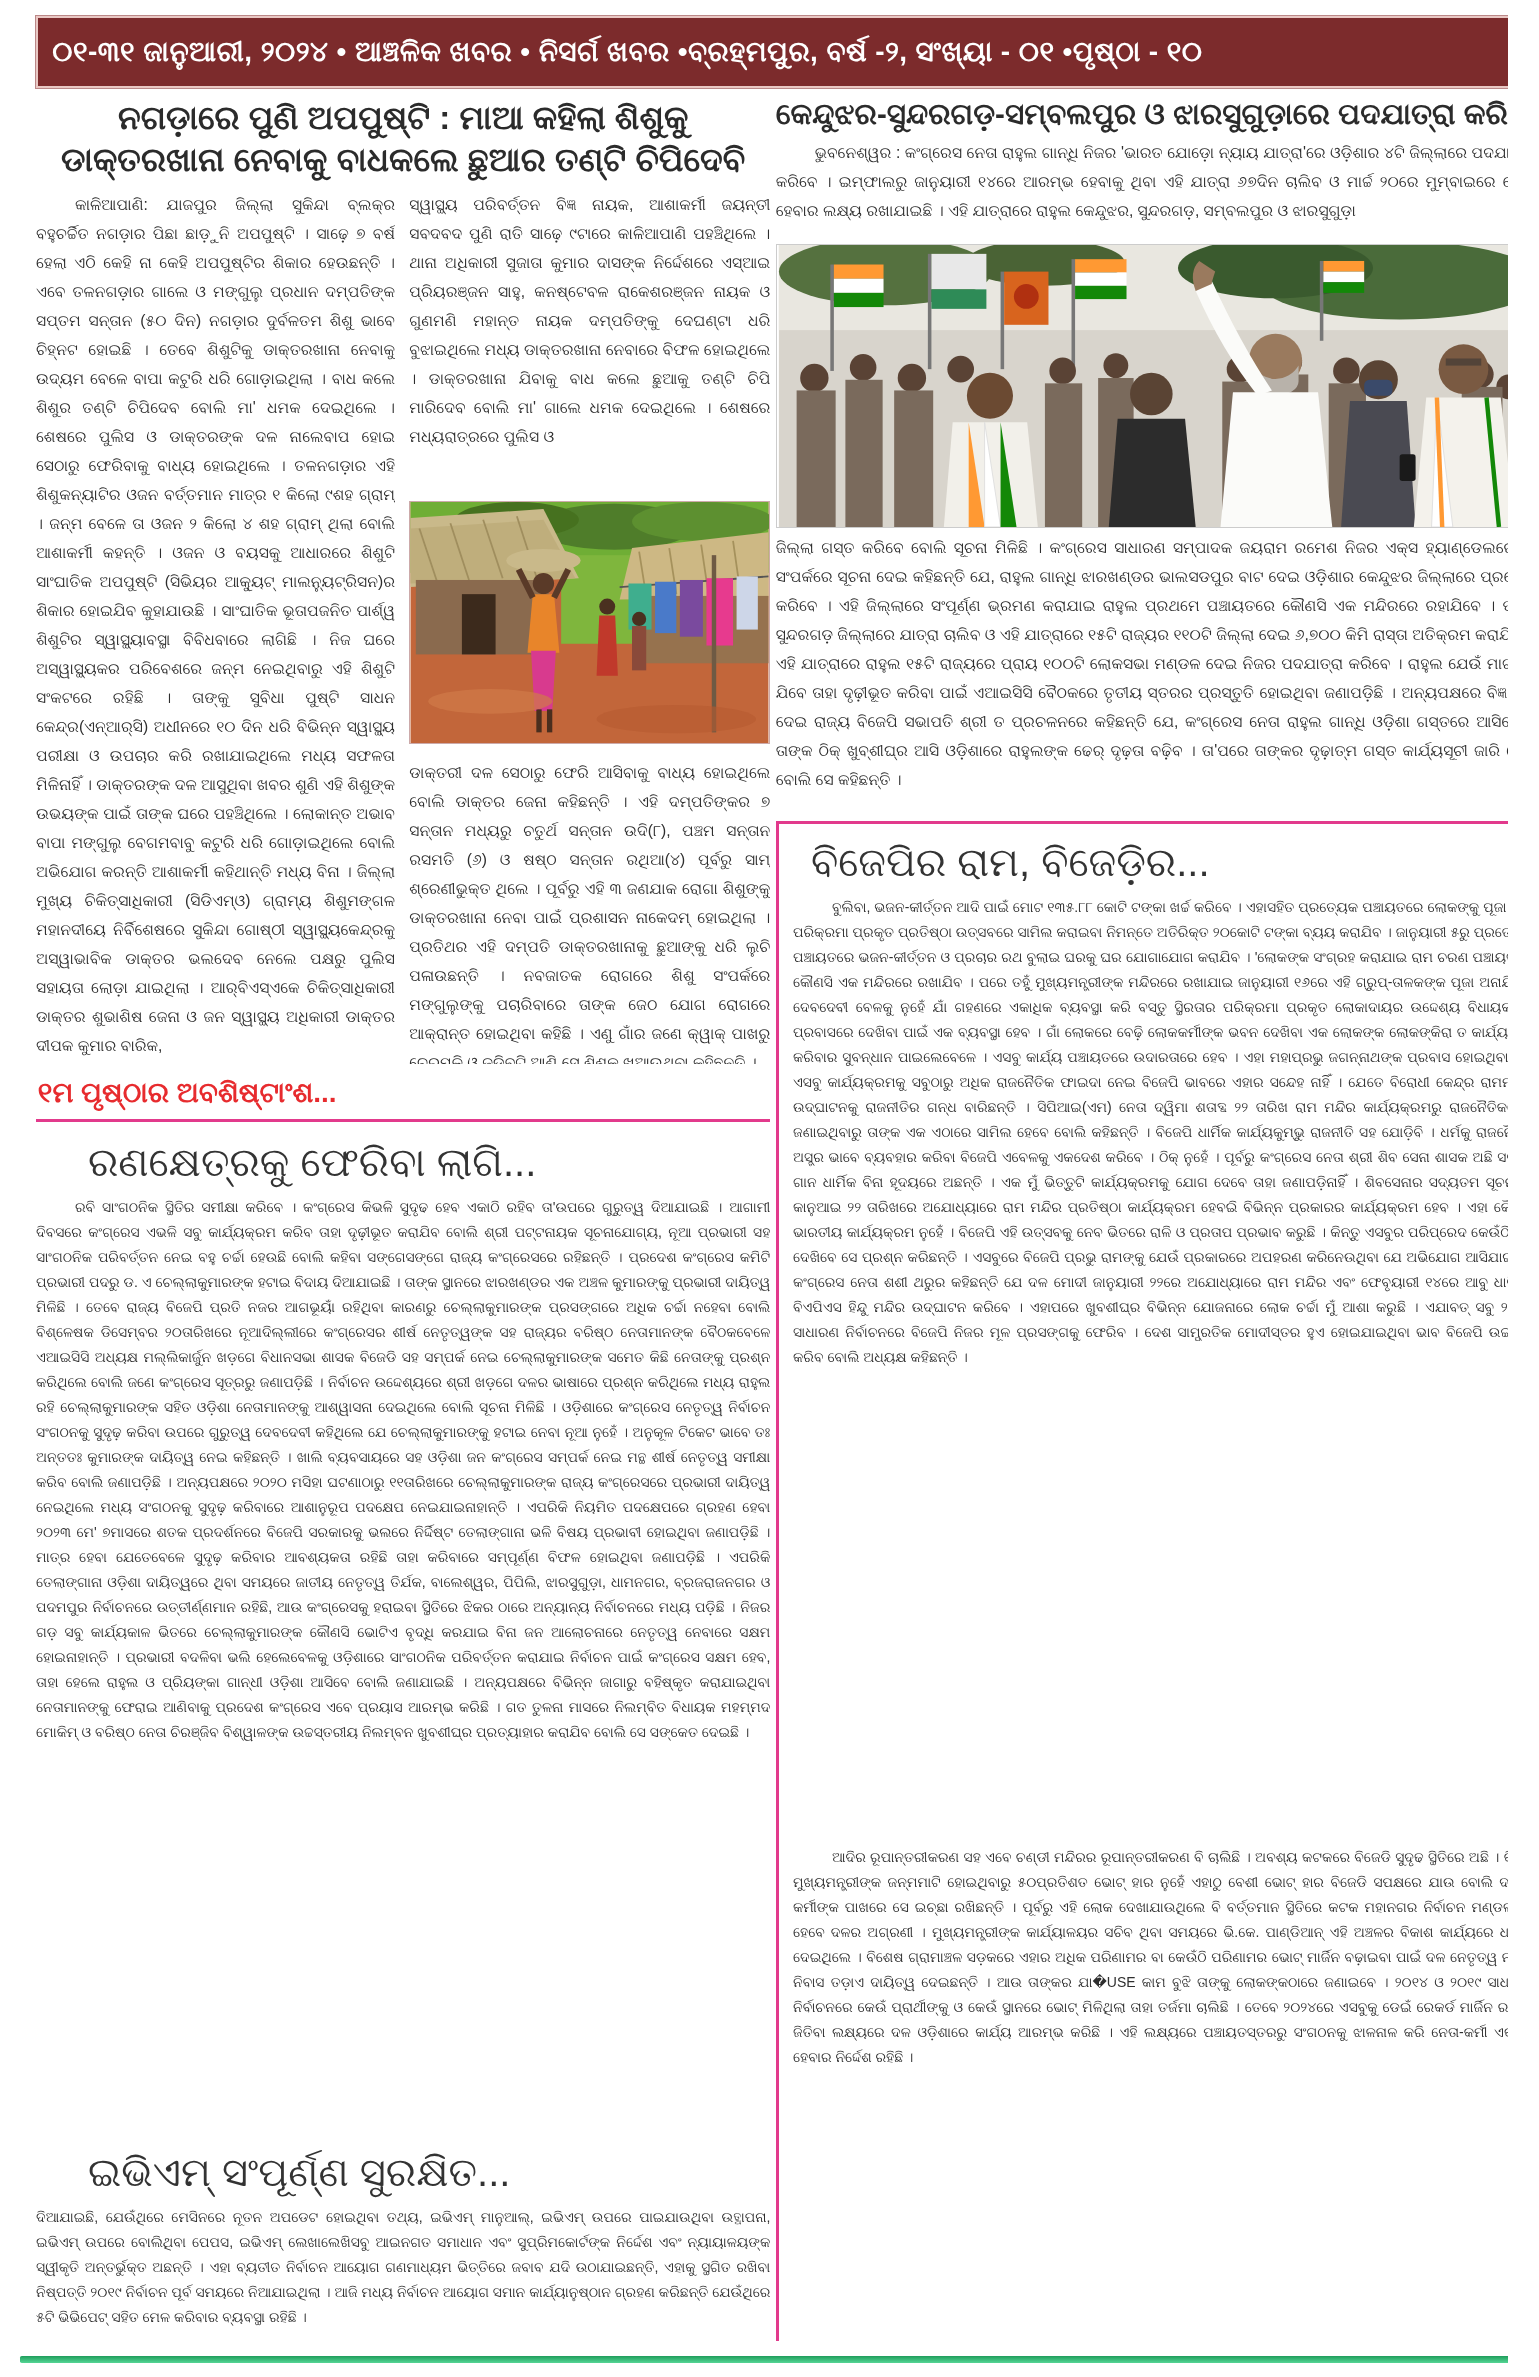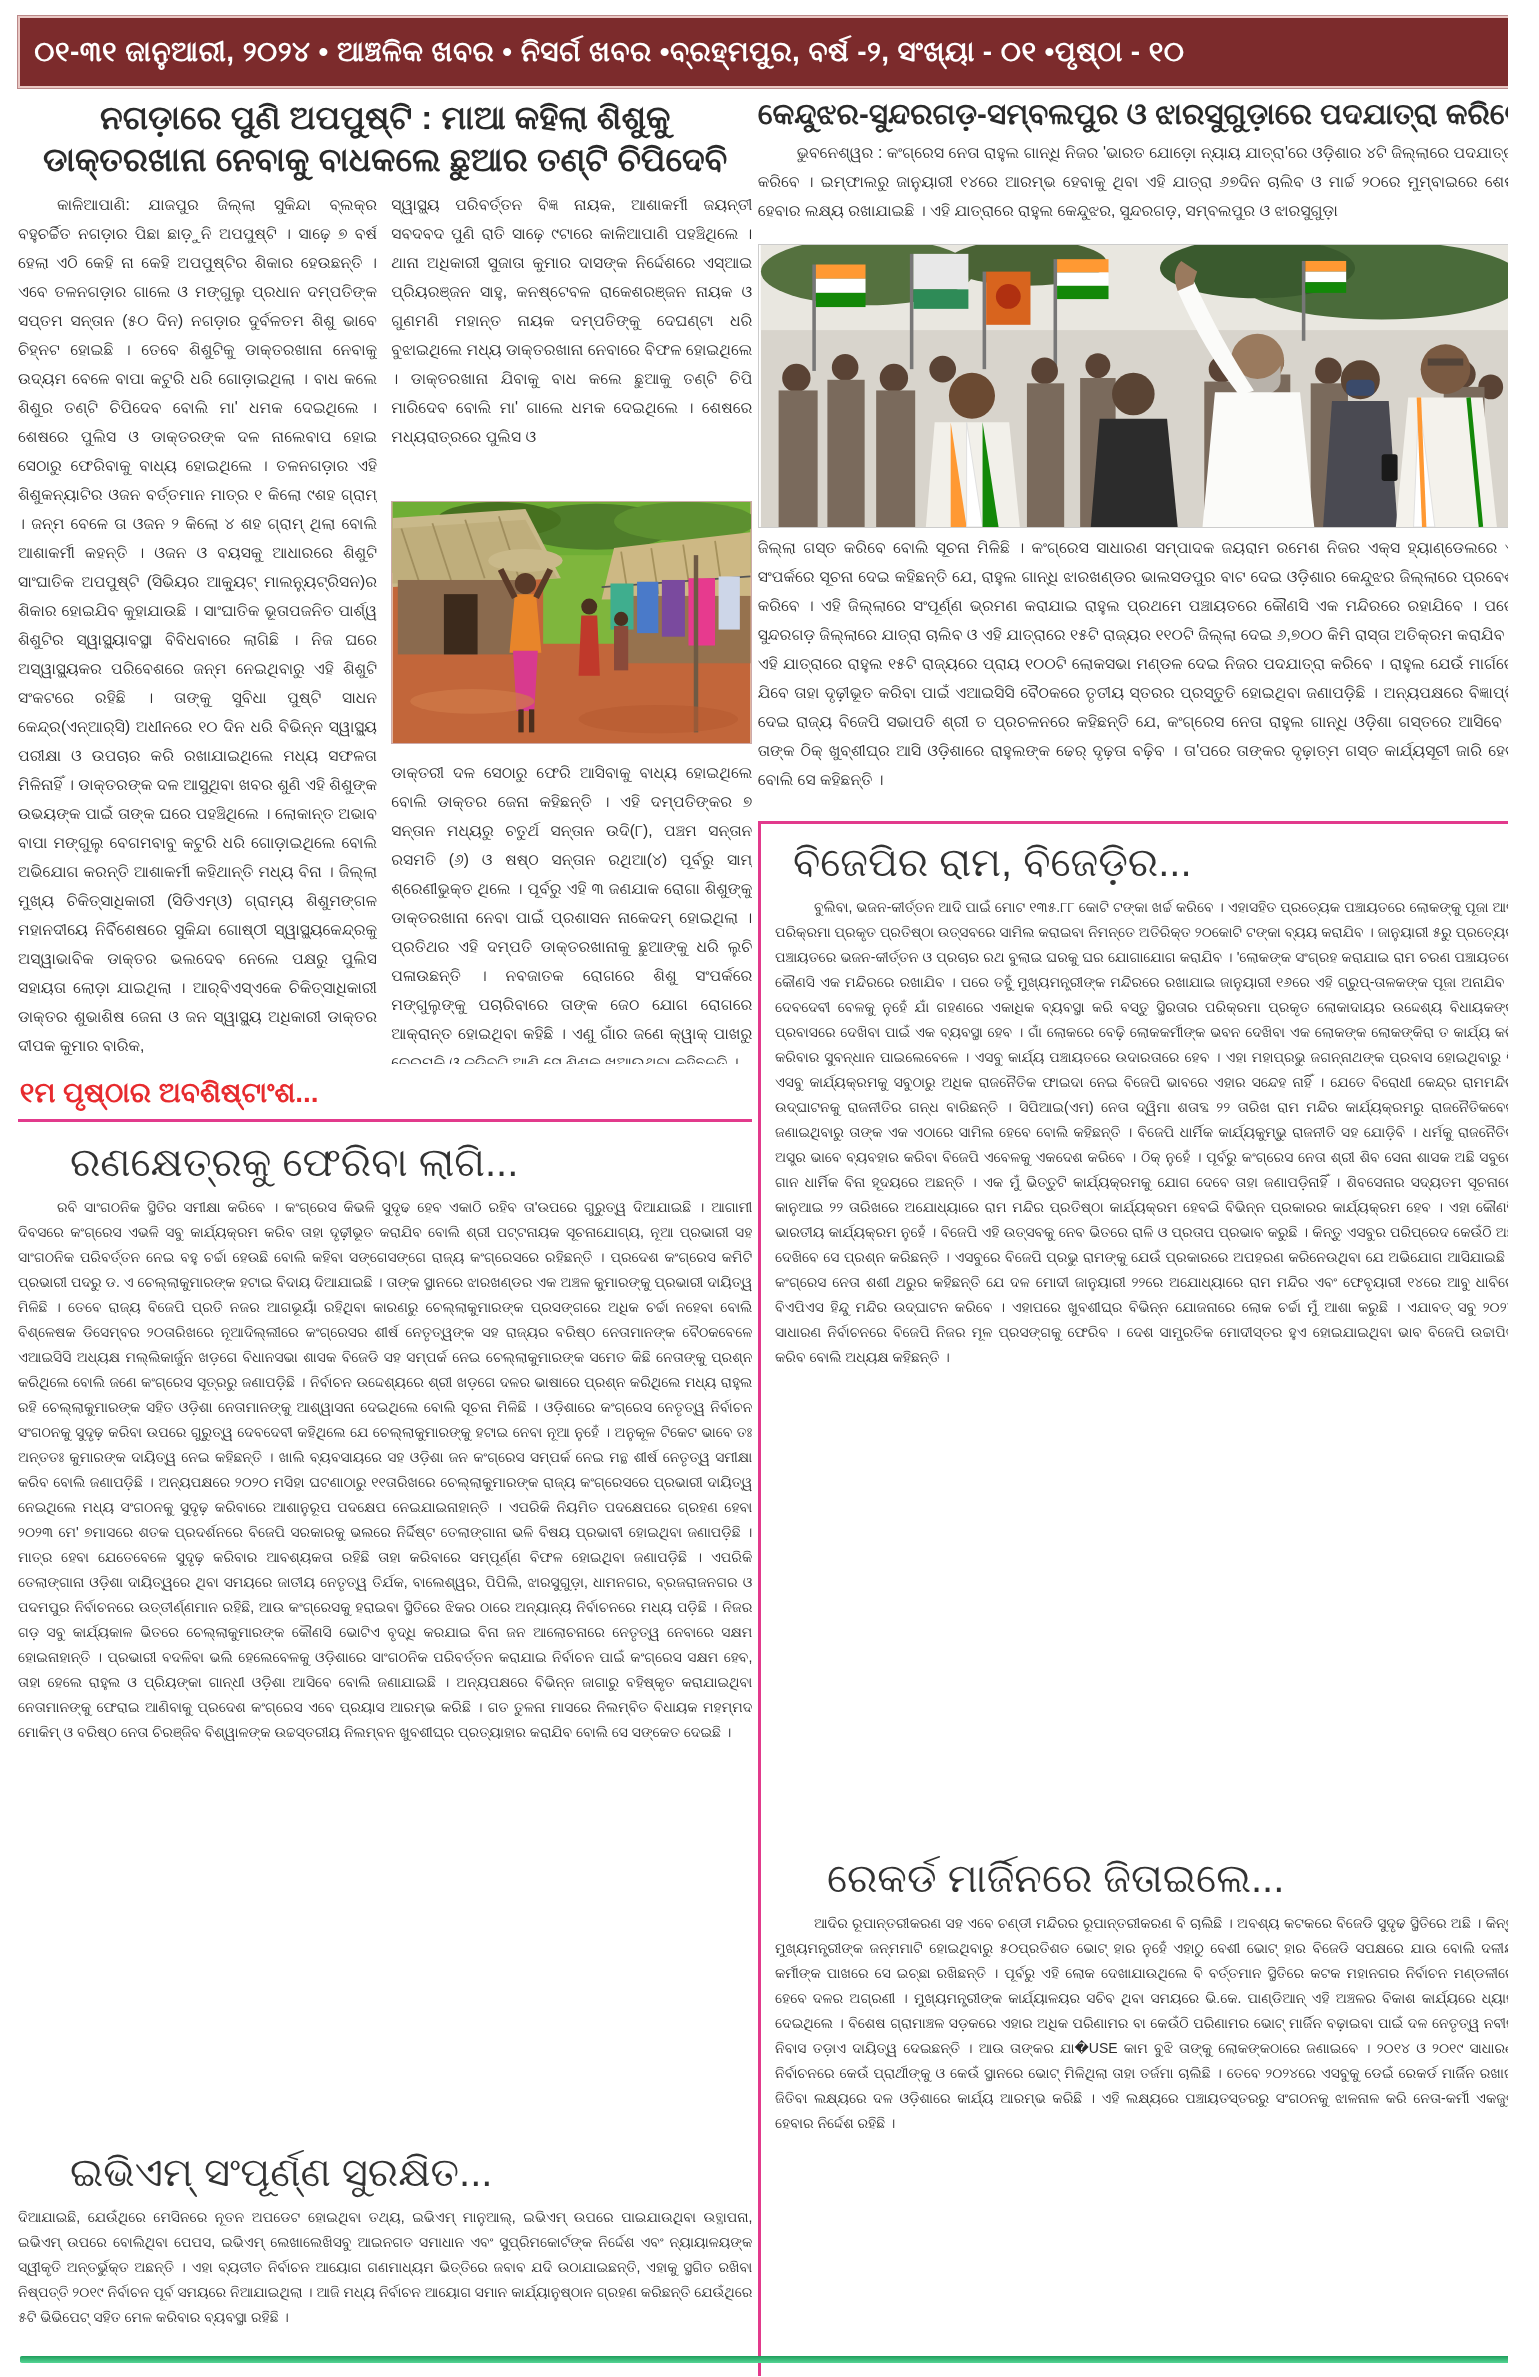--- a/index.html
+++ b/index.html
@@ -1,18 +1,18 @@
 <!DOCTYPE html>
 <html style="font-size:14.3px"><head>
 <meta charset="utf-8">
 <style>
   * { margin:0; padding:0; box-sizing:border-box; }
   html,body { background:#ffffff; }
   body { font-family:"Liberation Sans","DejaVu Sans",sans-serif; color:#2f2f2f; }
-  .page { position:relative; width:1508px; height:2377px; background:#fff; overflow:hidden; padding:16px 18px 0 18px; }
+  .page { position:relative; width:1508px; height:2377px; background:#fff; overflow:hidden; padding:16px 18px 0 36px; }
 
   
   .masthead { width:1504px; height:72px; background:#7c2b2c; border:2.7px solid #e9c8c4; outline:0.9px solid #b88; display:flex; align-items:center; padding:0 14.3px; }
   .masthead-text { color:#ffffff; font-size:28px; font-weight:bold; letter-spacing:0.4px; white-space:nowrap; }
 
   
   .halves { display:flex; margin-top:5.4px; }
   .half-left { width:740px; }
   .half-right { width:758px; margin-left:5.4px; }
 
@@ -238,21 +238,20 @@
           <rect x="700" y="236" width="18" height="30" rx="3" fill="#1a1a1a"></rect>
         </svg>
 
         <div class="body-text below-photo">ଜିଲ୍ଲା ଗସ୍ତ କରିବେ ବୋଲି ସୂଚନା ମିଳିଛି । କଂଗ୍ରେସ ସାଧାରଣ ସମ୍ପାଦକ ଜୟରାମ ରମେଶ ନିଜର ଏକ୍ସ ହ୍ୟାଣ୍ଡେଲରେ ଏ ସଂପର୍କରେ ସୂଚନା ଦେଇ କହିଛନ୍ତି ଯେ, ରାହୁଲ ଗାନ୍ଧି ଝାରଖଣ୍ଡର ଭାଲସଡପୁର ବାଟ ଦେଇ ଓଡ଼ିଶାର କେନ୍ଦୁଝର ଜିଲ୍ଲାରେ ପ୍ରବେଶ କରିବେ । ଏହି ଜିଲ୍ଲାରେ ସଂପୂର୍ଣ୍ଣ ଭ୍ରମଣ କରାଯାଇ ରାହୁଲ ପ୍ରଥମେ ପଞ୍ଚାୟତରେ କୌଣସି ଏକ ମନ୍ଦିରରେ ରହାଯିବେ । ପରେ ସୁନ୍ଦରଗଡ଼ ଜିଲ୍ଲାରେ ଯାତ୍ରା ଚାଲିବ ଓ ଏହି ଯାତ୍ରାରେ ୧୫ଟି ରାଜ୍ୟର ୧୧୦ଟି ଜିଲ୍ଲା ଦେଇ ୬,୭୦୦ କିମି ରାସ୍ତା ଅତିକ୍ରମ କରାଯିବ । ଏହି ଯାତ୍ରାରେ ରାହୁଲ ୧୫ଟି ରାଜ୍ୟରେ ପ୍ରାୟ ୧୦୦ଟି ଲୋକସଭା ମଣ୍ଡଳ ଦେଇ ନିଜର ପଦଯାତ୍ରା କରିବେ । ରାହୁଲ ଯେଉଁ ମାର୍ଗରେ ଯିବେ ତାହା ଦୃଢ଼ୀଭୂତ କରିବା ପାଇଁ ଏଆଇସିସି ବୈଠକରେ ତୃତୀୟ ସ୍ତରର ପ୍ରସ୍ତୁତି ହୋଇଥିବା ଜଣାପଡ଼ିଛି । ଅନ୍ୟପକ୍ଷରେ ବିଜ୍ଞାପ୍ତି ଦେଇ ରାଜ୍ୟ ବିଜେପି ସଭାପତି ଶ୍ରୀ ତ ପ୍ରଚଳନରେ କହିଛନ୍ତି ଯେ, କଂଗ୍ରେସ ନେତା ରାହୁଲ ଗାନ୍ଧି ଓଡ଼ିଶା ଗସ୍ତରେ ଆସିବେ । ତାଙ୍କ ଠିକ୍ ଖୁବ୍‌ଶୀଘ୍ର ଆସି ଓଡ଼ିଶାରେ ରାହୁଲଙ୍କ ଢେର୍ ଦୃଢ଼ତା ବଢ଼ିବ । ତା'ପରେ ତାଙ୍କର ଦୃଢ଼ାତ୍ମ ଗସ୍ତ କାର୍ଯ୍ୟସୂଚୀ ଜାରି ହେବ ବୋଲି ସେ କହିଛନ୍ତି ।</div>
       </div>
 
       <div class="pink-box">
         <div class="sub-heading tight">ବିଜେପିର ରାମ, ବିଜେଡ଼ିର...</div>
         <div class="body-text dense indent bjp-body">ବୁଲିବା, ଭଜନ-କୀର୍ତ୍ତନ ଆଦି ପାଇଁ ମୋଟ ୧୩୫.୮୮ କୋଟି ଟଙ୍କା ଖର୍ଚ୍ଚ କରିବେ । ଏହାସହିତ ପ୍ରତ୍ୟେକ ପଞ୍ଚାୟତରେ ଲୋକଙ୍କୁ ପୂଜା ଆଦି ପରିକ୍ରମା ପ୍ରକୃତ ପ୍ରତିଷ୍ଠା ଉତ୍ସବରେ ସାମିଲ କରାଇବା ନିମନ୍ତେ ଅତିରିକ୍ତ ୨୦କୋଟି ଟଙ୍କା ବ୍ୟୟ କରାଯିବ । ଜାନୁୟାରୀ ୫ରୁ ପ୍ରତ୍ୟେକ ପଞ୍ଚାୟତରେ ଭଜନ-କୀର୍ତ୍ତନ ଓ ପ୍ରଚାର ରଥ ବୁଲାଇ ଘରକୁ ଘର ଯୋଗାଯୋଗ କରାଯିବ । 'ଲୋକଙ୍କ ସଂଗ୍ରହ କରାଯାଇ ରାମ ଚରଣ ପଞ୍ଚାୟତରେ କୌଣସି ଏକ ମନ୍ଦିରରେ ରଖାଯିବ । ପରେ ତହୁଁ ମୁଖ୍ୟମନ୍ତ୍ରୀଙ୍କ ମନ୍ଦିରରେ ରଖାଯାଇ ଜାନୁୟାରୀ ୧୬ରେ ଏହି ଗ୍ରୁପ୍-ତାଳକଙ୍କ ପୂଜା ଅନାଯିବ । ଦେବଦେବୀ ବେଳକୁ ନୁହେଁ ଯାଁ ଗହଣରେ ଏକାଧିକ ବ୍ୟବସ୍ଥା କରି ବସ୍ତୁ ସ୍ଥିରତାର ପରିକ୍ରମା ପ୍ରକୃତ ଲୋକାଦାୟର ଉଦ୍ଦେଶ୍ୟ ବିଧାୟକଙ୍କ ପ୍ରବାସରେ ଦେଖିବା ପାଇଁ ଏକ ବ୍ୟବସ୍ଥା ହେବ । ଗାଁ ଲୋକରେ ବେଢ଼ି ଲୋକକର୍ମୀଙ୍କ ଭବନ ଦେଖିବା ଏକ ଲୋକଙ୍କ ଲୋକଙ୍କିରା ତ କାର୍ଯ୍ୟ କରି କରିବାର ସୁବନ୍ଧାନ ପାଇଲେବେଳେ । ଏସବୁ କାର୍ଯ୍ୟ ପଞ୍ଚାୟତରେ ଉଦାରତାରେ ହେବ । ଏହା ମହାପ୍ରଭୁ ଜଗନ୍ନାଥଙ୍କ ପ୍ରବାସ ହୋଇଥିବାରୁ ବି ଏସବୁ କାର୍ଯ୍ୟକ୍ରମକୁ ସବୁଠାରୁ ଅଧିକ ରାଜନୈତିକ ଫାଇଦା ନେଇ ବିଜେପି ଭାବରେ ଏହାର ସନ୍ଦେହ ନାହିଁ । ଯେତେ ବିରୋଧୀ କେନ୍ଦ୍ର ରାମମନ୍ଦିର ଉଦ୍‌ଘାଟନକୁ ରାଜନୀତିର ଗନ୍ଧ ବାରିଛନ୍ତି । ସିପିଆଇ(ଏମ) ନେତା ଦ୍ୱିମା ଶତାବ୍ଦ ୨୨ ତାରିଖ ରାମ ମନ୍ଦିର କାର୍ଯ୍ୟକ୍ରମରୁ ରାଜନୈତିକବେଳ ଜଣାଇଥିବାରୁ ତାଙ୍କ ଏକ ଏଠାରେ ସାମିଲ ହେବେ ବୋଲି କହିଛନ୍ତି । ବିଜେପି ଧାର୍ମିକ କାର୍ଯ୍ୟକୁମ୍ଭୁ ରାଜନୀତି ସହ ଯୋଡ଼ିବି । ଧର୍ମକୁ ରାଜନୈତିକ ଅସ୍ତ୍ର ଭାବେ ବ୍ୟବହାର କରିବା ବିଜେପି ଏବେଳକୁ ଏକଦେଶ କରିବେ । ଠିକ୍ ନୁହେଁ । ପୂର୍ବରୁ କଂଗ୍ରେସ ନେତା ଶ୍ରୀ ଶିବ ସେନା ଶାସକ ଅଛି ସବୁରେ ଗାନ ଧାର୍ମିକ ବିନା ହୂଦୟରେ ଅଛନ୍ତି । ଏକ ମୁଁ ଭିତ୍ତୁଟି କାର୍ଯ୍ୟକ୍ରମକୁ ଯୋଗ ଦେବେ ତାହା ଜଣାପଡ଼ିନାହିଁ । ଶିବସେନାର ସଦ୍ୟତମ ସୂଚନାରେ କାନୁଆଇ ୨୨ ତାରିଖରେ ଅଯୋଧ୍ୟାରେ ରାମ ମନ୍ଦିର ପ୍ରତିଷ୍ଠା କାର୍ଯ୍ୟକ୍ରମ ହେବଇି ବିଭିନ୍ନ ପ୍ରକାରର କାର୍ଯ୍ୟକ୍ରମ ହେବ । ଏହା କୌଣସି ଭାରତୀୟ କାର୍ଯ୍ୟକ୍ରମ ନୁହେଁ । ବିଜେପି ଏହି ଉତ୍ସବକୁ ନେବ ଭିତରେ ରାଳି ଓ ପ୍ରତାପ ପ୍ରଭାବ କରୁଛି । କିନ୍ତୁ ଏସବୁର ପରିପ୍ରେଦ କେଉଁଠି ଅଛି ଦେଖିବେ ସେ ପ୍ରଶ୍ନ କରିଛନ୍ତି । ଏସବୁରେ ବିଜେପି ପ୍ରଭୁ ରାମଙ୍କୁ ଯେଉଁ ପ୍ରକାରରେ ଅପହରଣ କରିନେଉଥିବା ଯେ ଅଭିଯୋଗ ଆସିଯାଇଛି । କଂଗ୍ରେସ ନେତା ଶଶୀ ଥରୁର କହିଛନ୍ତି ଯେ ଦଳ ମୋଦୀ ଜାନୁୟାରୀ ୨୨ରେ ଅଯୋଧ୍ୟାରେ ରାମ ମନ୍ଦିର ଏବଂ ଫେବୃୟାରୀ ୧୪ରେ ଆବୁ ଧାବିରେ ବିଏପିଏସ ହିନ୍ଦୁ ମନ୍ଦିର ଉଦ୍‌ଘାଟନ କରିବେ । ଏହାପରେ ଖୁବଶୀଘ୍ର ବିଭିନ୍ନ ଯୋଜନାରେ ଲୋକ ଚର୍ଚ୍ଚା ମୁଁ ଆଶା କରୁଛି । ଏଯାବତ୍ ସବୁ ୨୦୨୪ ସାଧାରଣ ନିର୍ବାଚନରେ ବିଜେପି ନିଜର ମୂଳ ପ୍ରସଙ୍ଗକୁ ଫେରିବ । ଦେଶ ସାମ୍ପ୍ରତିକ ମୋଦୀସ୍ତର ହୁଏ ହୋଇଯାଇଥିବା ଭାବ ବିଜେପି ଉଚ୍ଚାପିତ କରିବ ବୋଲି ଅଧ୍ୟକ୍ଷ କହିଛନ୍ତି ।</div>
 
-        <div class="sub-heading">ରେକର୍ଡ ମାର୍ଜିନରେ ଜିତାଇଲେ...</div>
         <div class="body-text dense indent record-body">ଆଦିର ରୂପାନ୍ତରୀକରଣ ସହ ଏବେ ଚଣ୍ଡୀ ମନ୍ଦିରର ରୂପାନ୍ତରୀକରଣ ବି ଚାଲିଛି । ଅବଶ୍ୟ କଟକରେ ବିଜେଡି ସୁଦୃଢ ସ୍ଥିତିରେ ଅଛି । କିନ୍ତୁ ମୁଖ୍ୟମନ୍ତ୍ରୀଙ୍କ ଜନ୍ମମାଟି ହୋଇଥିବାରୁ ୫୦ପ୍ରତିଶତ ଭୋଟ୍ ହାର ନୁହେଁ ଏହାଠୁ ବେଶୀ ଭୋଟ୍ ହାର ବିଜେଡି ସପକ୍ଷରେ ଯାଉ ବୋଲି ଦଳୀୟ କର୍ମୀଙ୍କ ପାଖରେ ସେ ଇଚ୍ଛା ରଖିଛନ୍ତି । ପୂର୍ବରୁ ଏହି ଲୋକ ଦେଖାଯାଉଥିଲେ ବି ବର୍ତ୍ତମାନ ସ୍ଥିତିରେ କଟକ ମହାନଗର ନିର୍ବାଚନ ମଣ୍ଡଳୀରେ ହେବେ ଦଳର ଅଗ୍ରଣୀ । ମୁଖ୍ୟମନ୍ତ୍ରୀଙ୍କ କାର୍ଯ୍ୟାଳୟର ସଚିବ ଥିବା ସମୟରେ ଭି.କେ. ପାଣ୍ଡିଆନ୍ ଏହି ଅଞ୍ଚଳର ବିକାଶ କାର୍ଯ୍ୟରେ ଧ୍ୟାନ ଦେଇଥିଲେ । ବିଶେଷ ଗ୍ରାମାଞ୍ଚଳ ସଡ଼କରେ ଏହାର ଅଧିକ ପରିଣାମର ବା କେଉଁଠି ପରିଣାମର ଭୋଟ୍ ମାର୍ଜିନ ବଢ଼ାଇବା ପାଇଁ ଦଳ ନେତୃତ୍ୱ ନବୀନ ନିବାସ ତଡ଼ାଏ ଦାୟିତ୍ୱ ଦେଇଛନ୍ତି । ଆଉ ତାଙ୍କର ଯା�USE କାମ ବୁଝି ତାଙ୍କୁ ଲୋକଙ୍କଠାରେ ଜଣାଇବେ । ୨୦୧୪ ଓ ୨୦୧୯ ସାଧାରଣ ନିର୍ବାଚନରେ କେଉଁ ପ୍ରାର୍ଥୀଙ୍କୁ ଓ କେଉଁ ସ୍ଥାନରେ ଭୋଟ୍ ମିଳିଥିଲା ତାହା ତର୍ଜମା ଚାଲିଛି । ତେବେ ୨୦୨୪ରେ ଏସବୁକୁ ଡେଇଁ ରେକର୍ଡ ମାର୍ଜିନ ରଖାଇ ଜିତିବା ଲକ୍ଷ୍ୟରେ ଦଳ ଓଡ଼ିଶାରେ କାର୍ଯ୍ୟ ଆରମ୍ଭ କରିଛି । ଏହି ଲକ୍ଷ୍ୟରେ ପଞ୍ଚାୟତସ୍ତରରୁ ସଂଗଠନକୁ ଝାଳନାଳ କରି ନେତା-କର୍ମୀ ଏକଜୁଟ ହେବାର ନିର୍ଦ୍ଦେଶ ରହିଛି ।</div>
       </div>
 
     </div>
   </div>
 
   <div class="bottom-rule"></div>
 </div>
 
 

